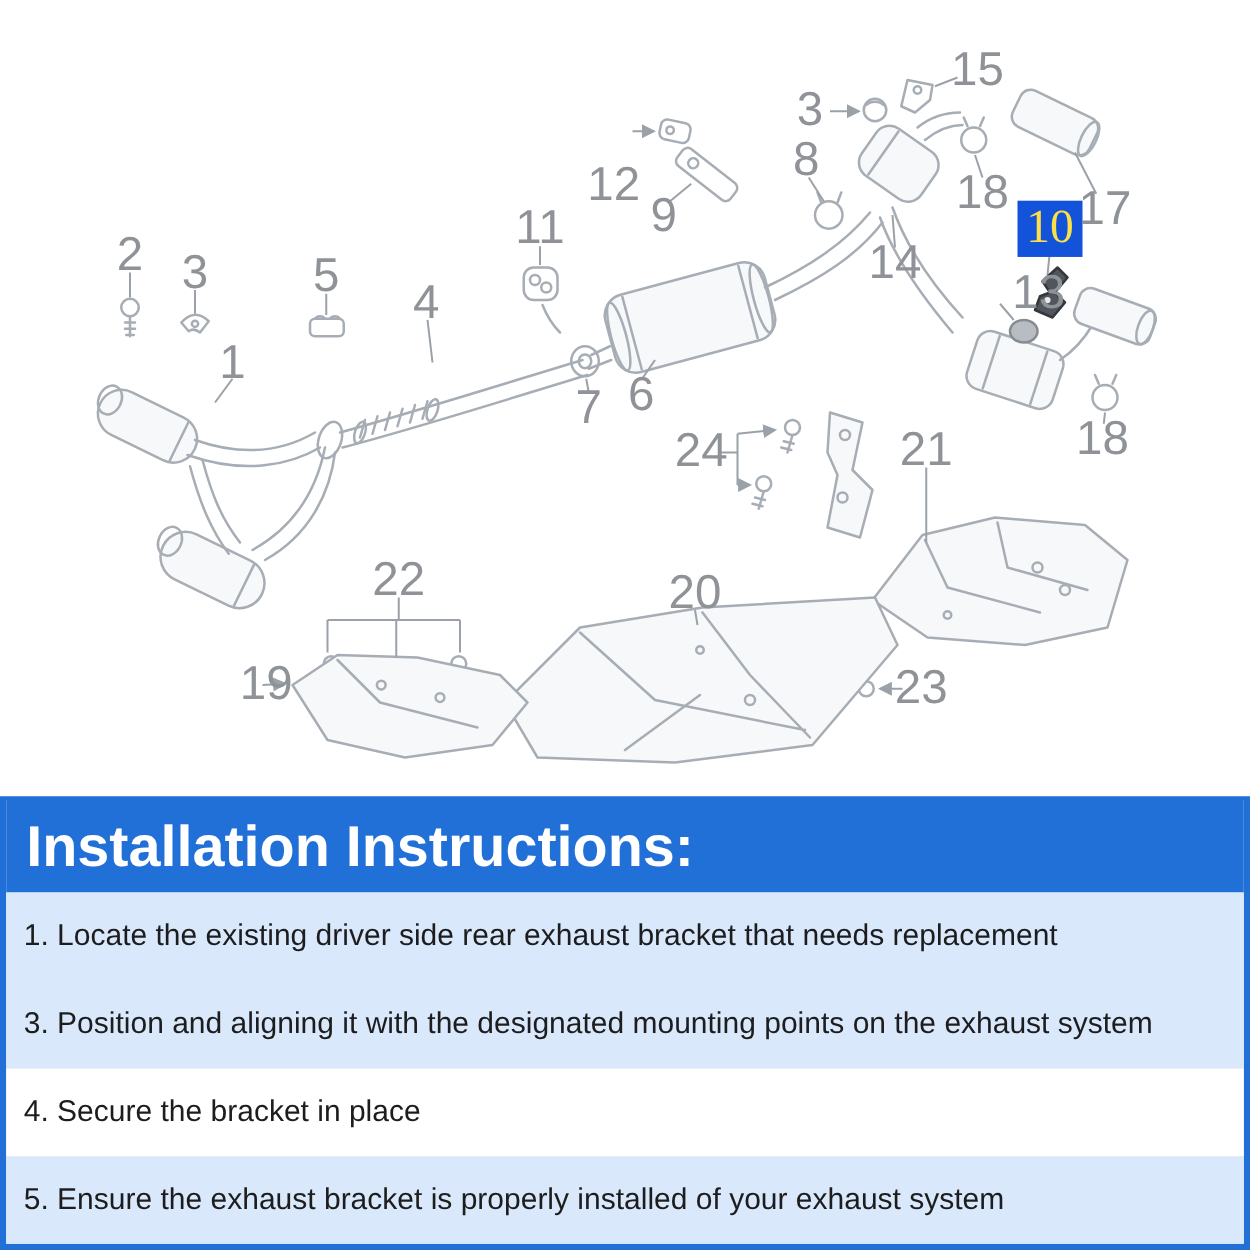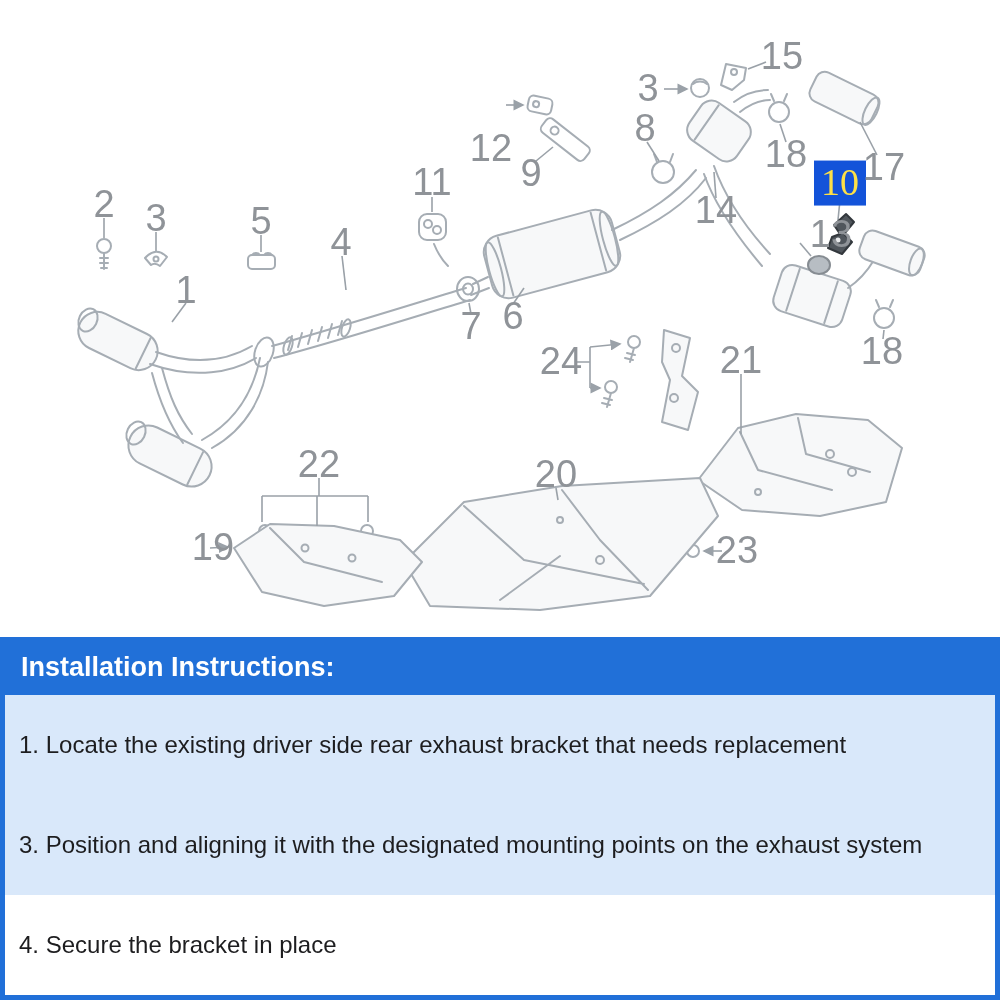--- a/index.html
+++ b/index.html
@@ -23,21 +23,21 @@
   .instructions {
     position:absolute; left:0; top:637px; width:1000px; height:363px;
     box-sizing:border-box; display:flex; flex-direction:column;
     border-left:5px solid var(--accent-blue,#2170d8);
     border-right:5px solid var(--accent-blue,#2170d8);
     border-bottom:5px solid var(--accent-blue,#2170d8);
     border-top:3px solid var(--accent-blue,#2170d8);
   }
   .inst-header {
     background:var(--accent-blue,#2170d8); color:#ffffff;
-    font-weight:bold; font-size:27px; line-height:1.0;
+    font-weight:bold; font-size:46px; line-height:1.0;
     padding:14px 10px 14px 16px; flex:0 0 auto;
   }
   .inst-rows { flex:1 1 auto; display:flex; flex-direction:column; }
   .inst-row {
     flex:1 1 0; display:flex; align-items:center;
     padding-left:14px; padding-right:6px;
     font-size:24px; color:#1d1d1f; background:#ffffff;
   }
   .inst-row.alt { background:var(--row-alt-blue,#dbe9fb); }
 </style>
@@ -250,16 +250,17 @@
   </div>
 
   <div class="instructions">
     <div class="inst-header">
       <span>Installation Instructions:</span>
     </div>
     <div class="inst-rows">
       <div class="inst-row alt">1. Locate the existing driver side rear exhaust bracket that needs replacement</div>
       <div class="inst-row alt">3. Position and aligning it with the designated mounting points on the exhaust system</div>
       <div class="inst-row">4. Secure the bracket in place</div>
+      <div class="inst-row alt">5. Ensure the exhaust bracket is properly installed of your exhaust system</div>
     </div>
   </div>
 
 </div>
 
 </body></html>

